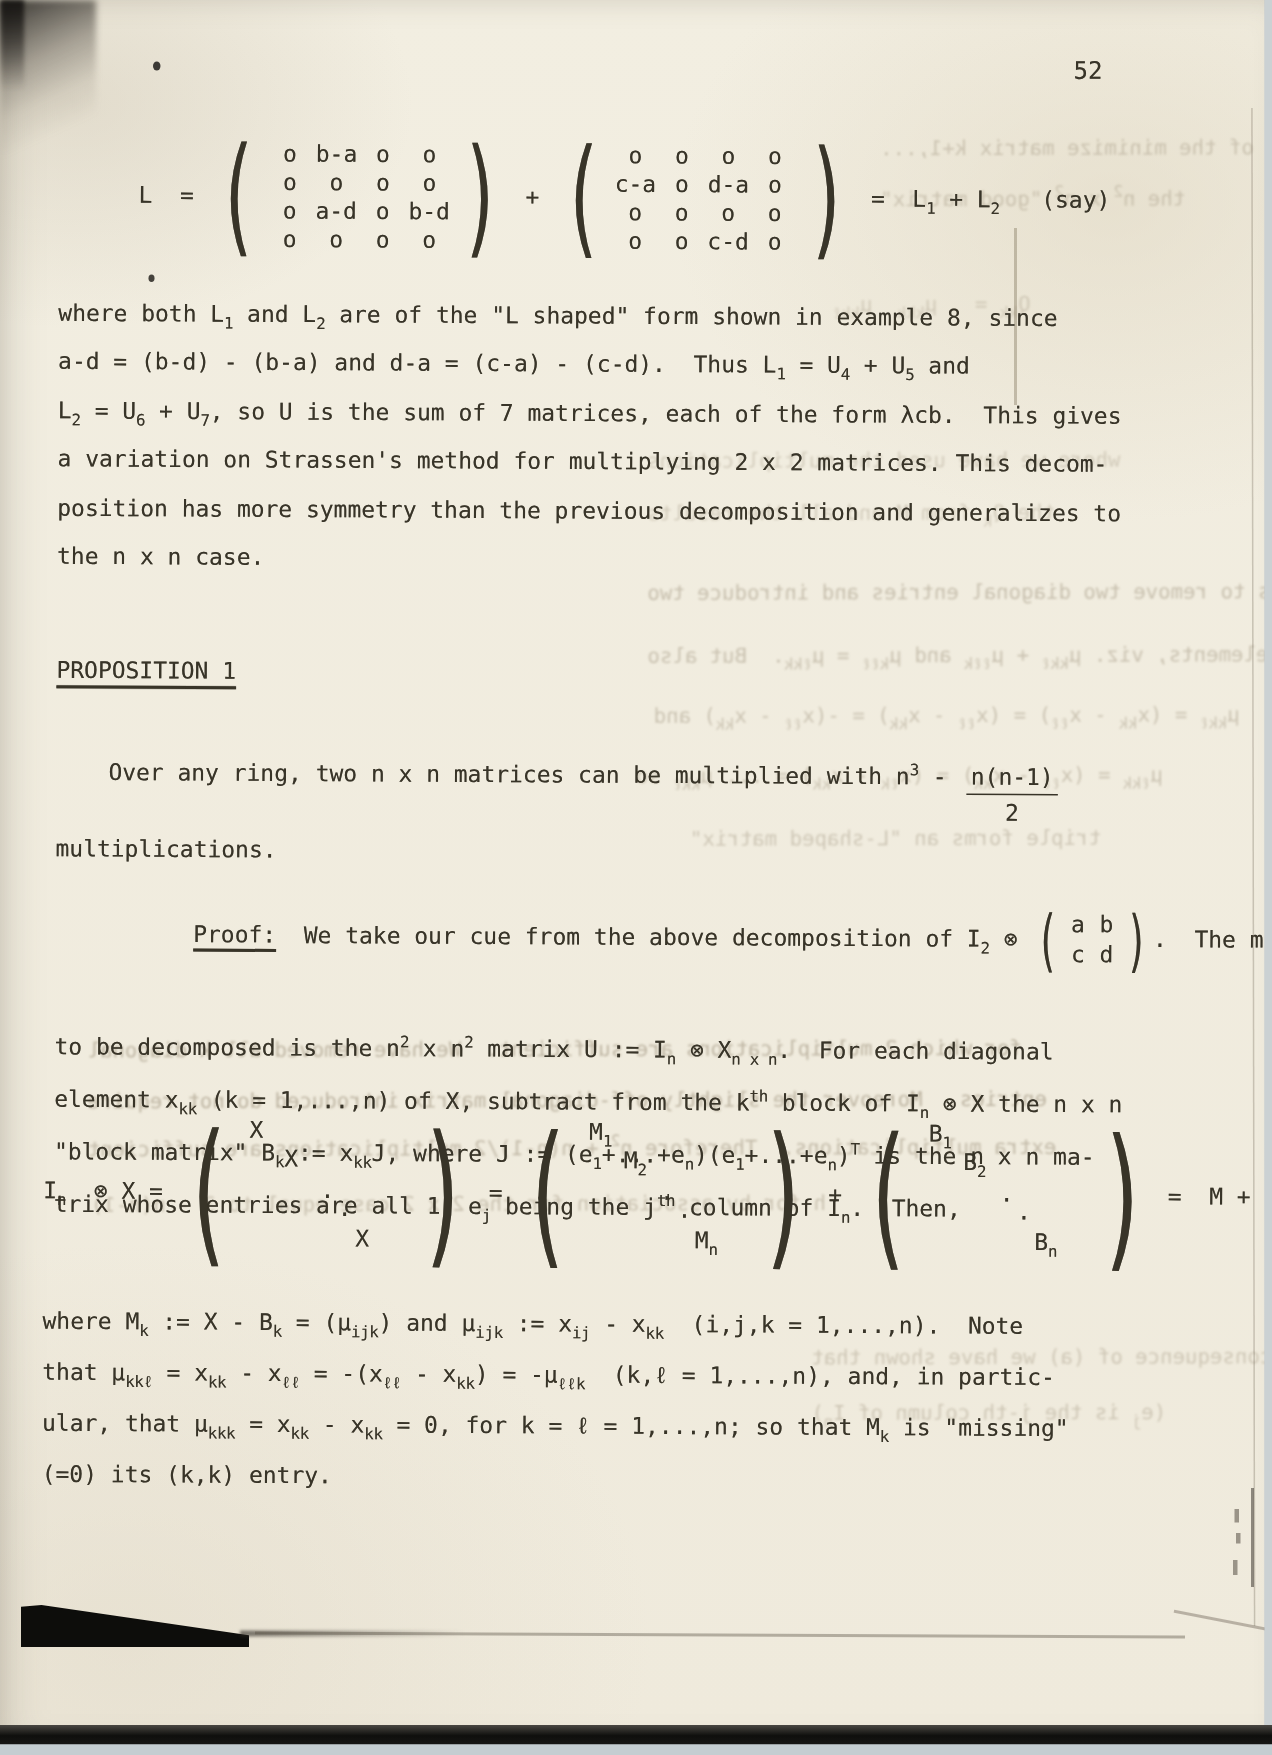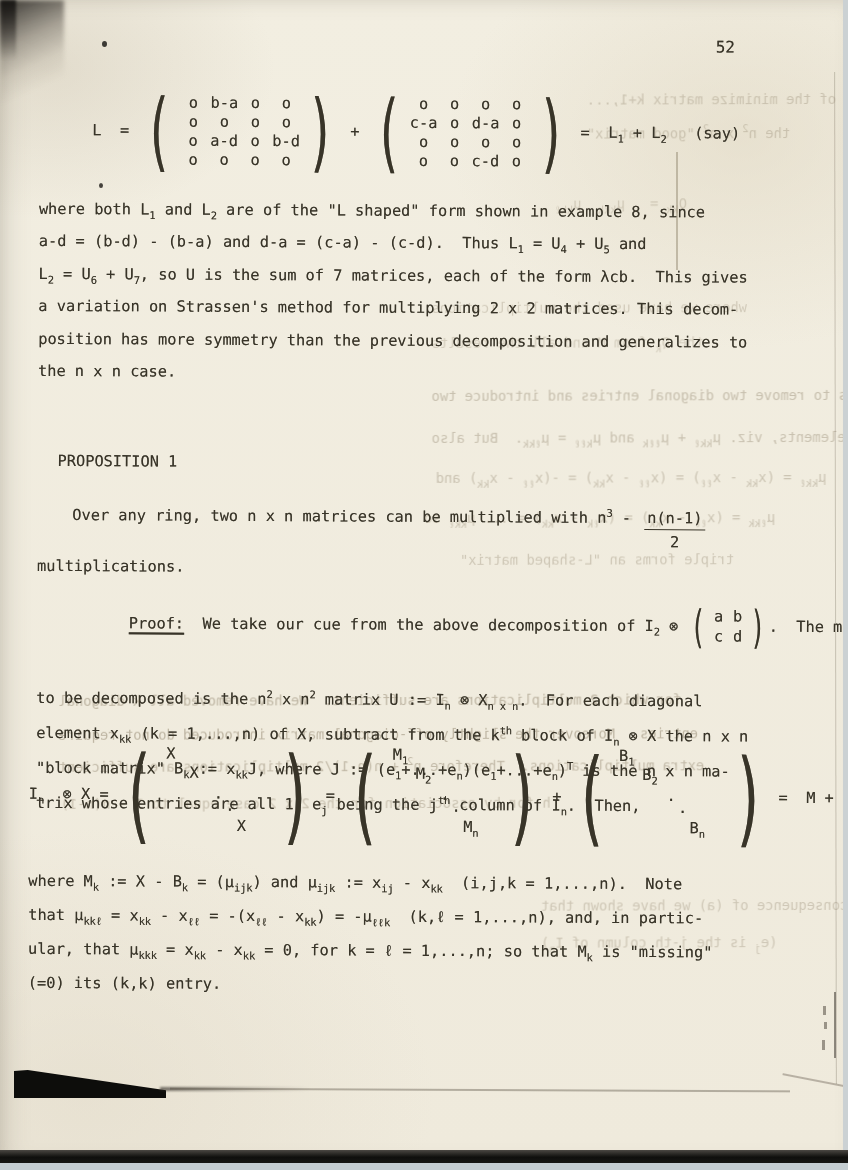--- a/index.html
+++ b/index.html
@@ -23,21 +23,21 @@
     text-shadow:0 0 .4px rgba(40,36,28,.55);}
   .t{white-space:pre;}
   .tline{white-space:pre;}
   sub,sup{font-size:10.5px;line-height:0;letter-spacing:-.2px;}
   sub{vertical-align:-4.5px;}
   sup{vertical-align:6px;}
 
   .abs{position:absolute;}
   #pageno{left:716px;top:34px;font-size:16px;}
   #para1{left:40px;top:193px;line-height:32.4px;}
-  #heading{left:40px;top:452px;text-underline-offset:5px;text-decoration-thickness:1.6px;margin-left:20px;}
+  #heading{left:40px;top:438px;text-decoration:underline;text-underline-offset:5px;text-decoration-thickness:1.6px;}
   #prop{left:40px;top:477px;line-height:34px;}
   #prop .line1{display:flex;align-items:baseline;margin-left:35px;white-space:pre;}
   #proof{left:40px;top:566px;line-height:35px;}
   #proof .u{text-decoration:underline;text-underline-offset:4px;text-decoration-thickness:1.5px;}
   #para3{left:33px;top:864px;line-height:34px;}
 
   
   .frac{display:inline-flex;flex-direction:column;align-items:center;line-height:20px;margin-left:4px;}
   .frac .num{border-bottom:1.5px solid #383428;padding:0 3px 1px;margin-top:28px;}
   .frac .den{padding-top:2px;}

